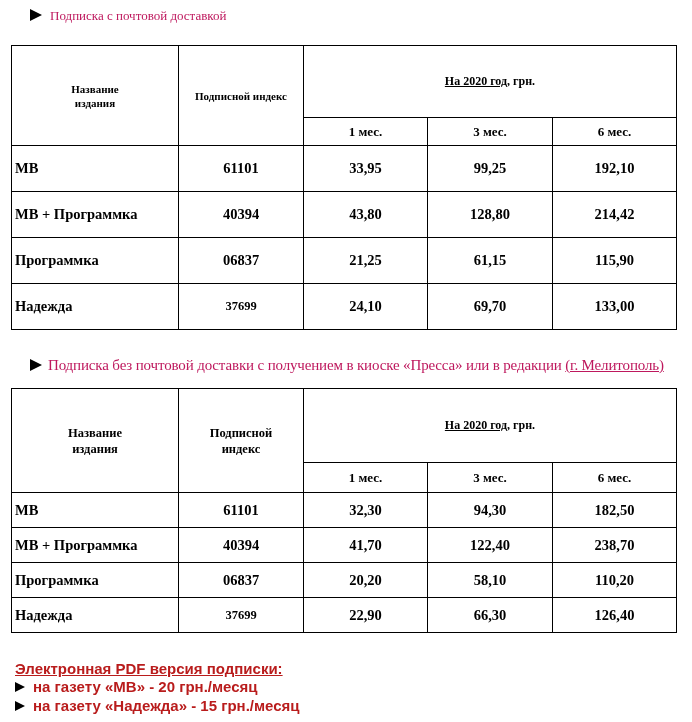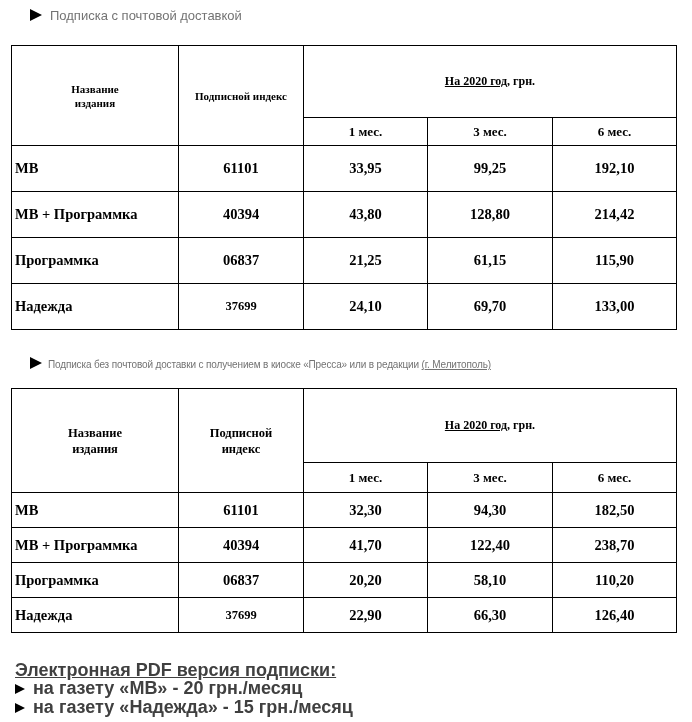--- a/index.html
+++ b/index.html
@@ -1,36 +1,36 @@
 <!DOCTYPE html>
 <html><head>
 <meta charset="utf-8">
 <style>
   html, body { margin:0; padding:0; background:#ffffff; }
   body { width:692px; height:722px; position:relative; overflow:hidden; color:#000; }
-  .sec-title { position:absolute; font-family:Liberation Sans, sans-serif; font-size:13px; color:#737373; white-space:nowrap;padding-left:13px; }
+  .sec-title { position:absolute; font-family:Liberation Serif, serif; font-size:13px; color:#be185d; white-space:nowrap;padding-left:13px; }
   .sec-title .tri { display:inline-block; width:0; height:0; border-top:6px solid transparent; border-bottom:6px solid transparent; border-left:12px solid #000; vertical-align:-1px; margin-right:8px; }
   .sec-title u { text-decoration:underline; }
   #title1 { left:17px; top:8px; }
-  #title2 { left:17px; top:357px; font-size:10px; letter-spacing:-0.15px; }
+  #title2 { left:17px; top:357px; font-size:15px; letter-spacing:-0.15px; }
   #title2 .tri { margin-right:6px; }
 
   table.sub { position:absolute; left:11px; border-collapse:collapse; font-family:"Liberation Serif", serif; font-weight:bold; table-layout:fixed; }
   table.sub td { border:1.5px solid #000; padding:0; text-align:center; vertical-align:middle; font-size:14.5px; }
   table.sub td.name { text-align:left; padding-left:3px; }
   table.sub td.hname, table.sub td.hidx { font-size:11px; line-height:14px; }
   table.sub td.hperiod { font-size:12px; }
   table.sub td.hperiod u { text-decoration:underline; }
   table.sub td.hmonth { font-size:13px; }
   table.sub td.idx-small { font-size:12.5px;margin-left:42px; }
   #table1 { top:45px; }
   #table2 { top:388px; }
   #table2 td.hname, #table2 td.hidx { font-size:12.5px; line-height:16px; }
 
-  .pdf { position:absolute; left:15px; font-family:"Liberation Sans", sans-serif; font-weight:bold; font-size:18px; color:#404040; white-space:nowrap; }
+  .pdf { position:absolute; left:15px; font-family:"Liberation Sans", sans-serif; font-weight:bold; font-size:15px; color:#b91c1c; white-space:nowrap; }
   .pdf .tri { display:inline-block; width:0; height:0; border-top:5px solid transparent; border-bottom:5px solid transparent; border-left:10px solid #000; margin-right:8px; vertical-align:0px; }
   #pdf-head { top:660px; text-decoration:underline; }
   #pdf-item-0 { top:678px; }
   #pdf-item-1 { top:697px; }
 </style>
 </head>
 <body>
 
 <div class="sec-title" id="title1">
   <span class="tri"></span><span>Подписка с почтовой доставкой</span>

